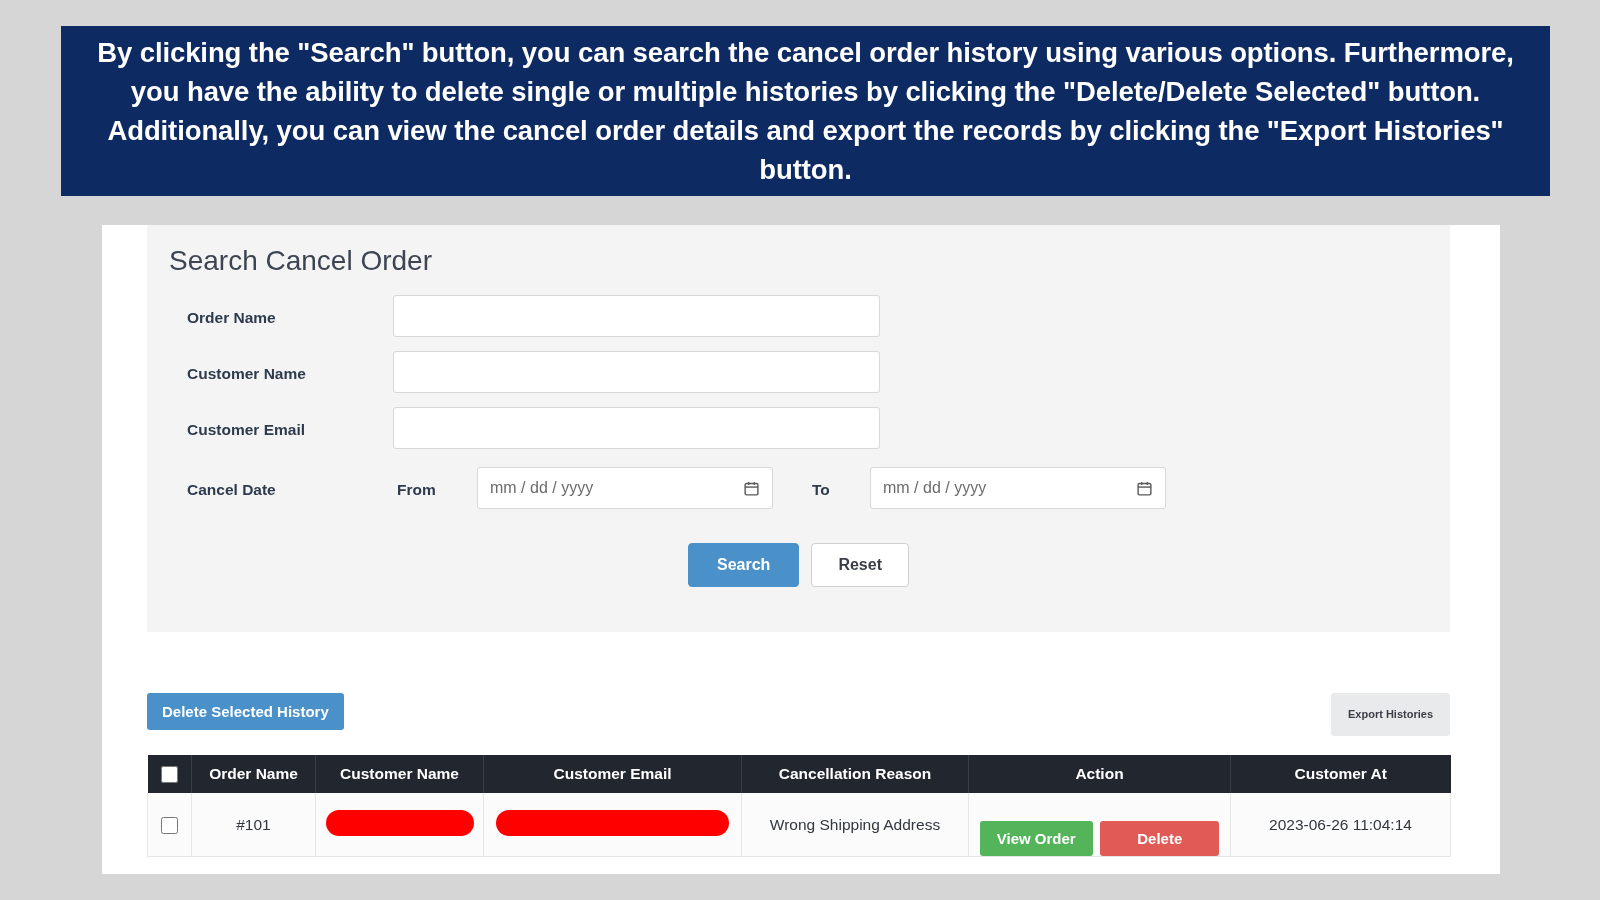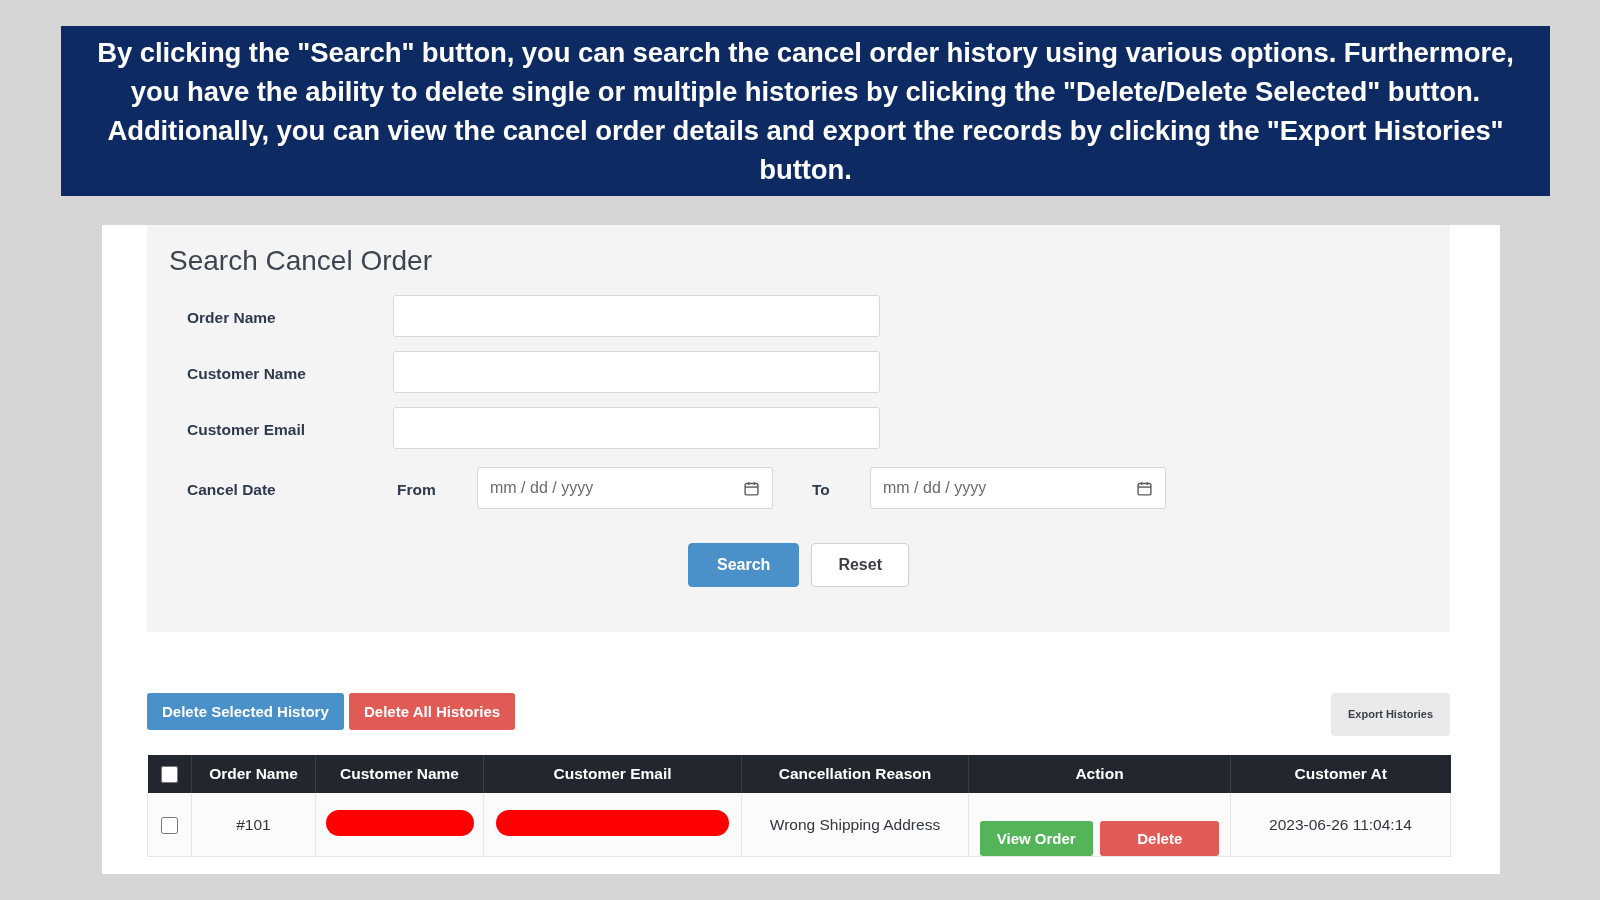--- a/index.html
+++ b/index.html
@@ -298,21 +298,20 @@
     </div>
 
     <div id="form-buttons">
       <button class="btn" id="search-btn">Search</button>
       <button class="btn" id="reset-btn">Reset</button>
     </div>
   </div>
 
   <div id="action-bar">
     <button class="btn" id="del-selected-btn">Delete Selected History</button>
-    <button class="btn" id="del-all-btn">Delete All Histories</button>
     <button class="btn" id="export-btn">Export Histories</button>
   </div>
 
   <table id="data-table">
     <colgroup>
       <col style="width:44px">
       <col style="width:124px">
       <col style="width:168px">
       <col style="width:258px">
       <col style="width:227px">

